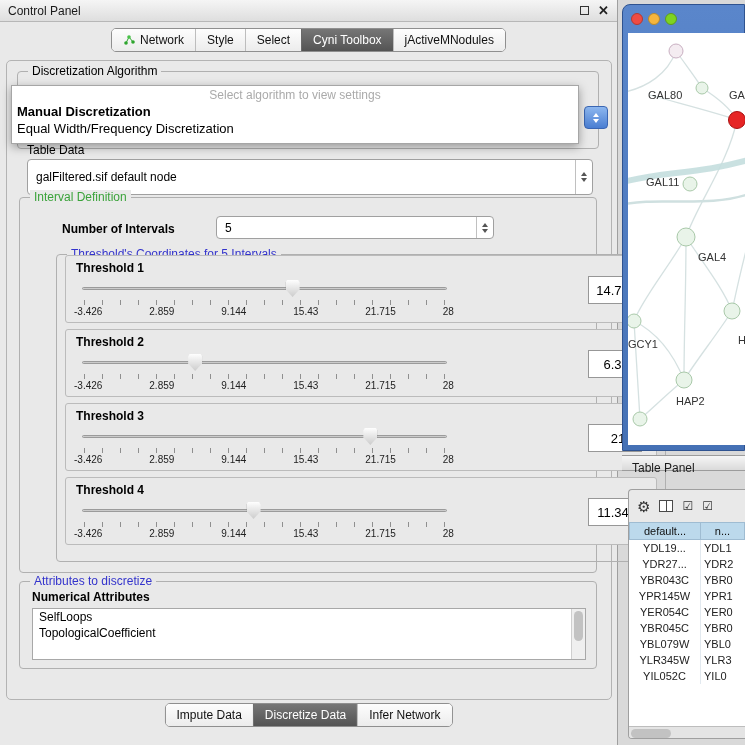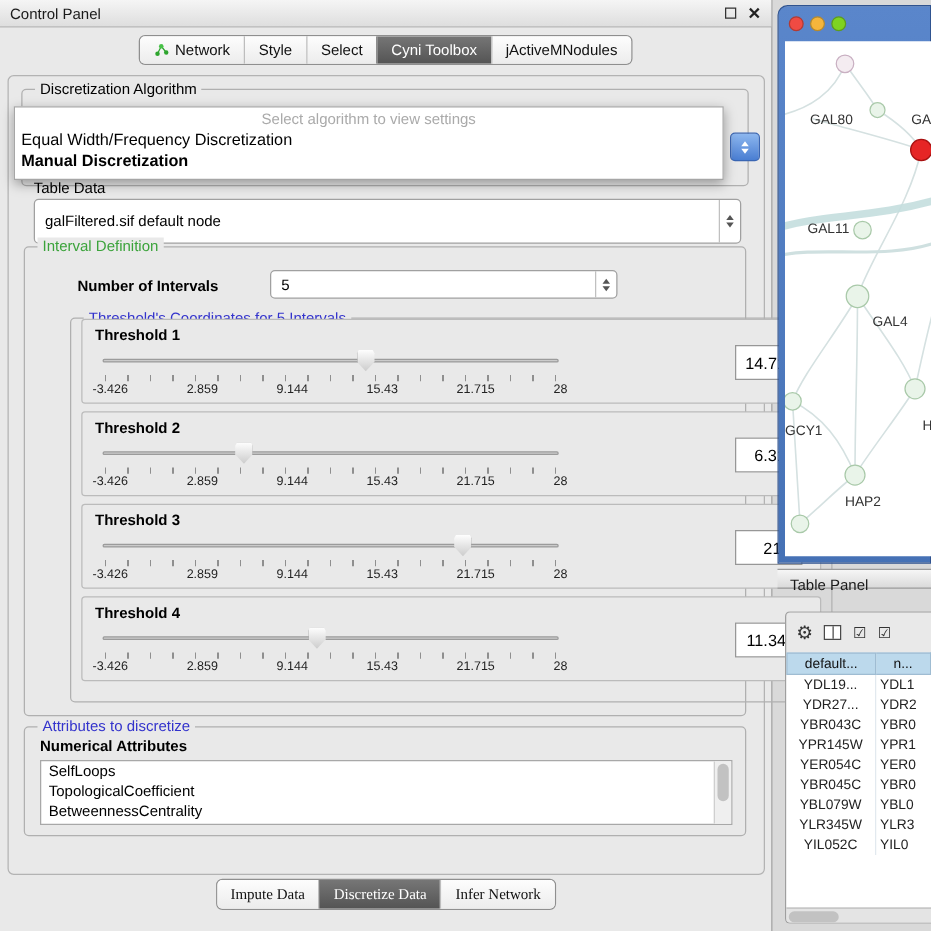--- a/index.html
+++ b/index.html
@@ -84,21 +84,21 @@
   .list-item { font-size:12px; line-height:16px; padding-left:6px; color:#000; white-space:nowrap; }
   .vscroll { position:absolute; right:0; top:0; bottom:0; width:14px; background:#efefef;
     border-left:1px solid #cfcfcf; }
   .vscroll .sthumb { position:absolute; left:2px; top:2px; width:9px; height:30px;
     background:#c2c2c2; border-radius:5px; }
 
   .apply-btn { position:absolute; left:50%; transform:translateX(-50%); top:626px;
     padding:3px 16px; font-size:12px; color:#000; background:linear-gradient(#fdfdfd,#dadada);
     border:1px solid #8e8e8e; border-radius:4px;margin-top:18px; }
 
-  .bottom-tabs { position:absolute; left:50%; transform:translateX(-50%); top:703px;font-family:Liberation Serif, serif; }
+  .bottom-tabs { position:absolute; left:50%; transform:translateX(-50%); top:703px; }
 
   
   .net-window { position:absolute; left:622px; top:4px; width:123px; height:447px;
     background:linear-gradient(#5a86cb,#4571b5); border:1px solid #2f5390; border-radius:8px 0 0 0; }
   .lights { position:absolute; left:8px; top:8px; display:flex; gap:5px; }
   .light { width:12px; height:12px; border-radius:50%; }
   .light.red { background:#ef4b43; border:1px solid #b33a33; }
   .light.yellow { background:#f5b53c; border:1px solid #b78a2d; }
   .light.green { background:#7ed321; border:1px solid #5e9c1d; }
   .net-canvas { position:absolute; left:5px; top:28px; width:118px; height:412px; background:#fff; overflow:hidden; }
@@ -178,22 +178,22 @@
       <div class="groupbox algo-group">
         <span class="group-title">Discretization Algorithm</span>
         <div class="combo-stub">
           <span class="tri-up"></span>
           <span class="tri-dn"></span>
         </div>
       </div>
 
       <div class="popup">
         <div class="placeholder">Select algorithm to view settings</div>
+        <div class="opt bold">Manual Discretization</div>
         <div class="opt">Equal Width/Frequency Discretization</div>
-        <div class="opt bold">Manual Discretization</div>
       </div>
 
       <div class="plain-label" style="left:20px; top:82px;">Table Data</div>
       <div class="combobox" style="left:20px; top:98px; width:566px;">
         <span class="cb-text">galFiltered.sif default node</span>
         <span class="stepper">
           <span class="tri-up"></span>
           <span class="tri-dn"></span>
         </span>
       </div>
@@ -287,21 +287,20 @@
         </div>
       </div>
 
       <div class="groupbox attrs-group">
         <span class="group-title blue">Attributes to discretize</span>
         <div class="na-label">Numerical Attributes</div>
         <div class="listbox">
           <div>
               <div class="list-item">SelfLoops</div>
               <div class="list-item">TopologicalCoefficient</div>
-              <div class="list-item">BetweennessCentrality</div>
             </div>
           <div class="vscroll">
             <div class="sthumb"></div>
           </div>
         </div>
       </div>
 
       <div class="apply-btn">Apply</div>
     </div>
 

